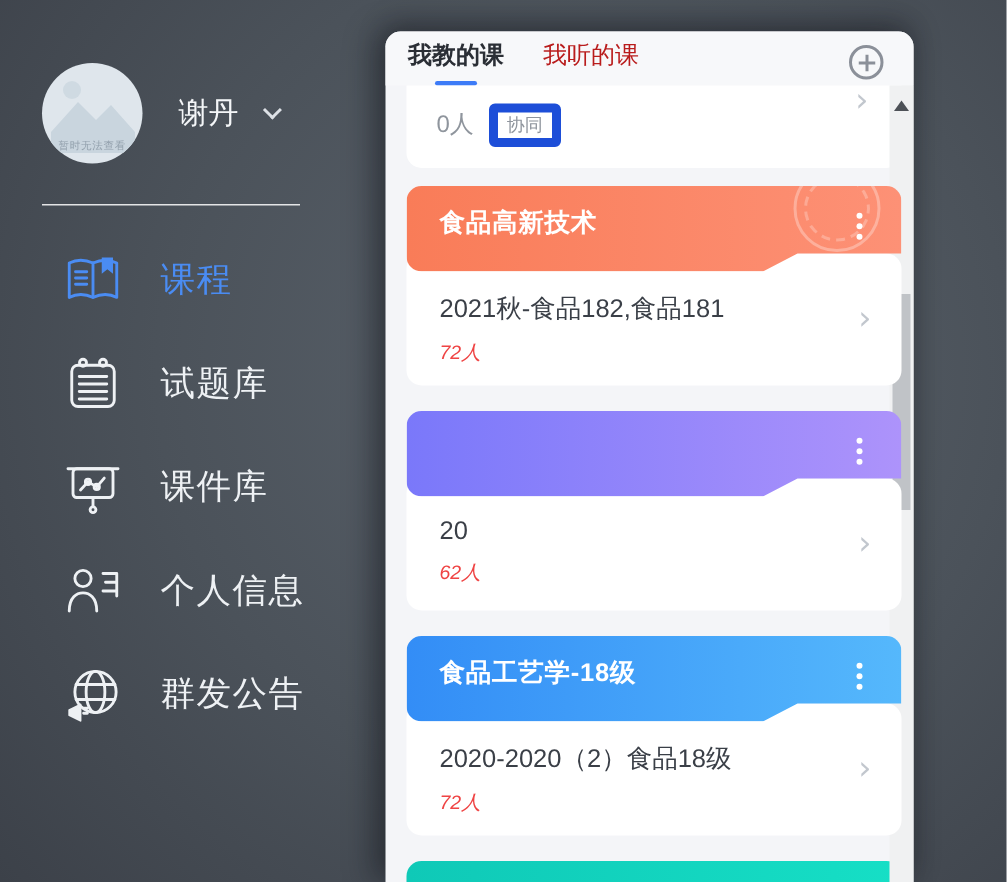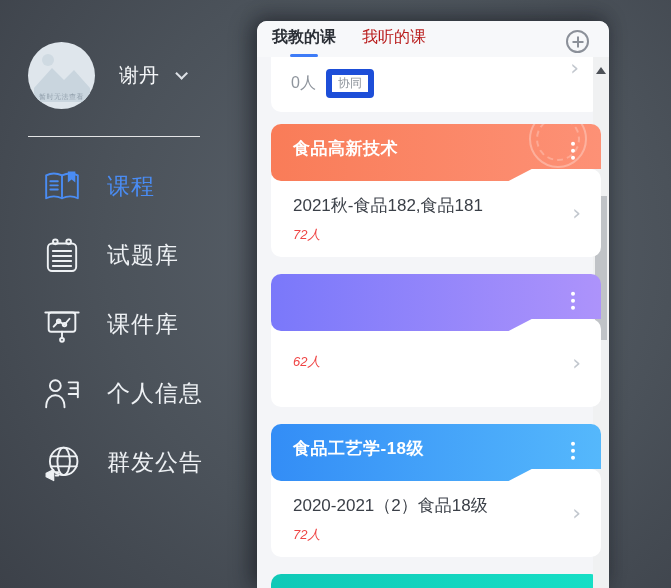--- a/index.html
+++ b/index.html
@@ -210,37 +210,38 @@
   <div class="card">
     <div class="card-header" style="background: linear-gradient(90deg, rgb(122, 120, 250), rgb(173, 147, 251));">
 
       <span class="kebab">
               <i></i>
               <i></i>
               <i></i>
             </span>
     </div>
     <div class="card-body">
+      <div class="card-subtitle">20</div>
       <div class="card-count">62人</div>
       <span class="chevron body-chevron">›</span>
     </div>
   </div>
 
   <div class="card">
     <div class="card-header" style="background: linear-gradient(90deg, rgb(51, 141, 246), rgb(85, 184, 252));">
       <span class="card-title">食品工艺学-18级</span>
 
       <span class="kebab">
               <i></i>
               <i></i>
               <i></i>
             </span>
     </div>
     <div class="card-body">
-      <div class="card-subtitle">2020-2021（2）食品18级</div>
+      <div class="card-subtitle">2020-2020（2）食品18级</div>
       <div class="card-count">72人</div>
       <span class="chevron body-chevron">›</span>
     </div>
   </div>
 </div>
 
     <div class="pcard-bottom" id="pcard-bottom" style="background: linear-gradient(90deg, rgb(15, 201, 183), rgb(22, 223, 198));"></div>
   </div>
 
   <div class="scrollbar">

